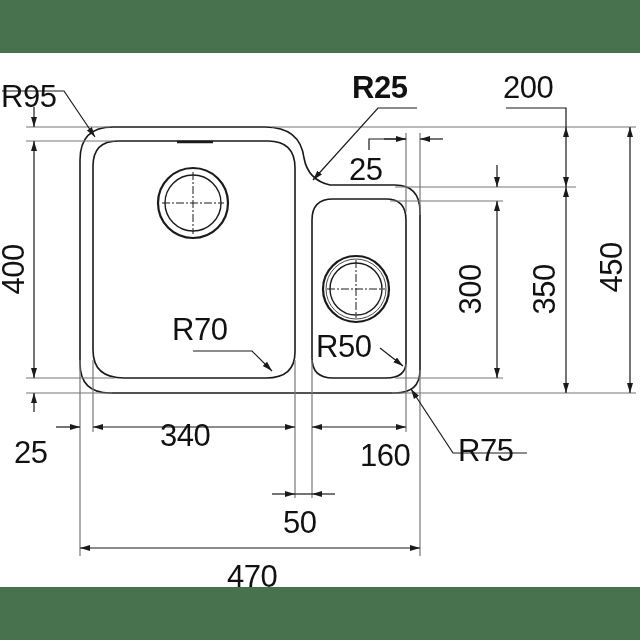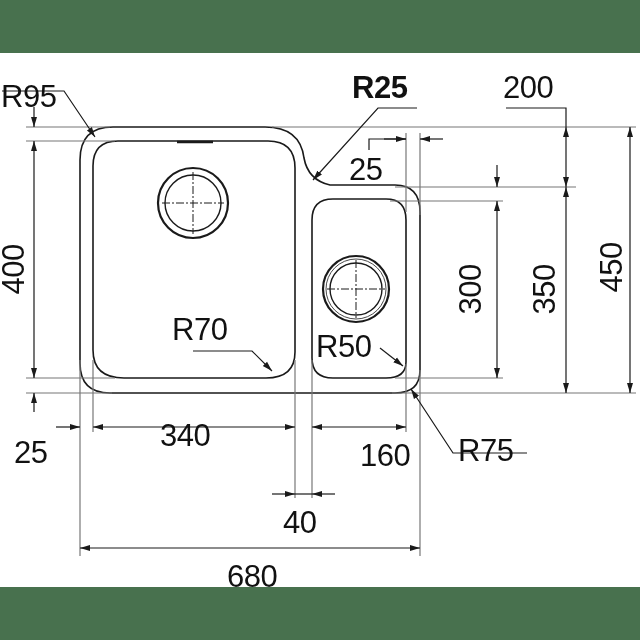--- a/index.html
+++ b/index.html
@@ -122,19 +122,19 @@
 <div class="lbl" style="left:1px; top:55px;margin-top:26px;">R95</div>
 <div class="lbl" style="left:352px; top:72px;font-weight:bold;">R25</div>
 <div class="lbl" style="left:503px; top:72px;">200</div>
 <div class="lbl" style="left:349px; top:154px;">25</div>
 <div class="lbl" style="left:172px; top:314px;">R70</div>
 <div class="lbl" style="left:316px; top:331px;">R50</div>
 <div class="lbl" style="left:458px; top:421px;margin-top:14px;">R75</div>
 <div class="lbl" style="left:14px; top:437px;">25</div>
 <div class="lbl" style="left:160px; top:420px;">340</div>
 <div class="lbl" style="left:332px; top:440px;margin-left:28px;">160</div>
-<div class="lbl" style="left:283px; top:507px;">40</div>
-<div class="lbl" style="left:227px; top:561px;">680</div>
+<div class="lbl" style="left:283px; top:507px;">50</div>
+<div class="lbl" style="left:227px; top:561px;">470</div>
 
 <div class="lbl rot" style="left:-12px; top:254px; width:50px; text-align:center;">400</div>
 <div class="lbl rot" style="left:445px; top:274px; width:50px; text-align:center;">300</div>
 <div class="lbl rot" style="left:519px; top:274px; width:50px; text-align:center;">350</div>
 <div class="lbl rot" style="left:586px; top:252px; width:50px; text-align:center;">450</div>
 
 </body></html>

